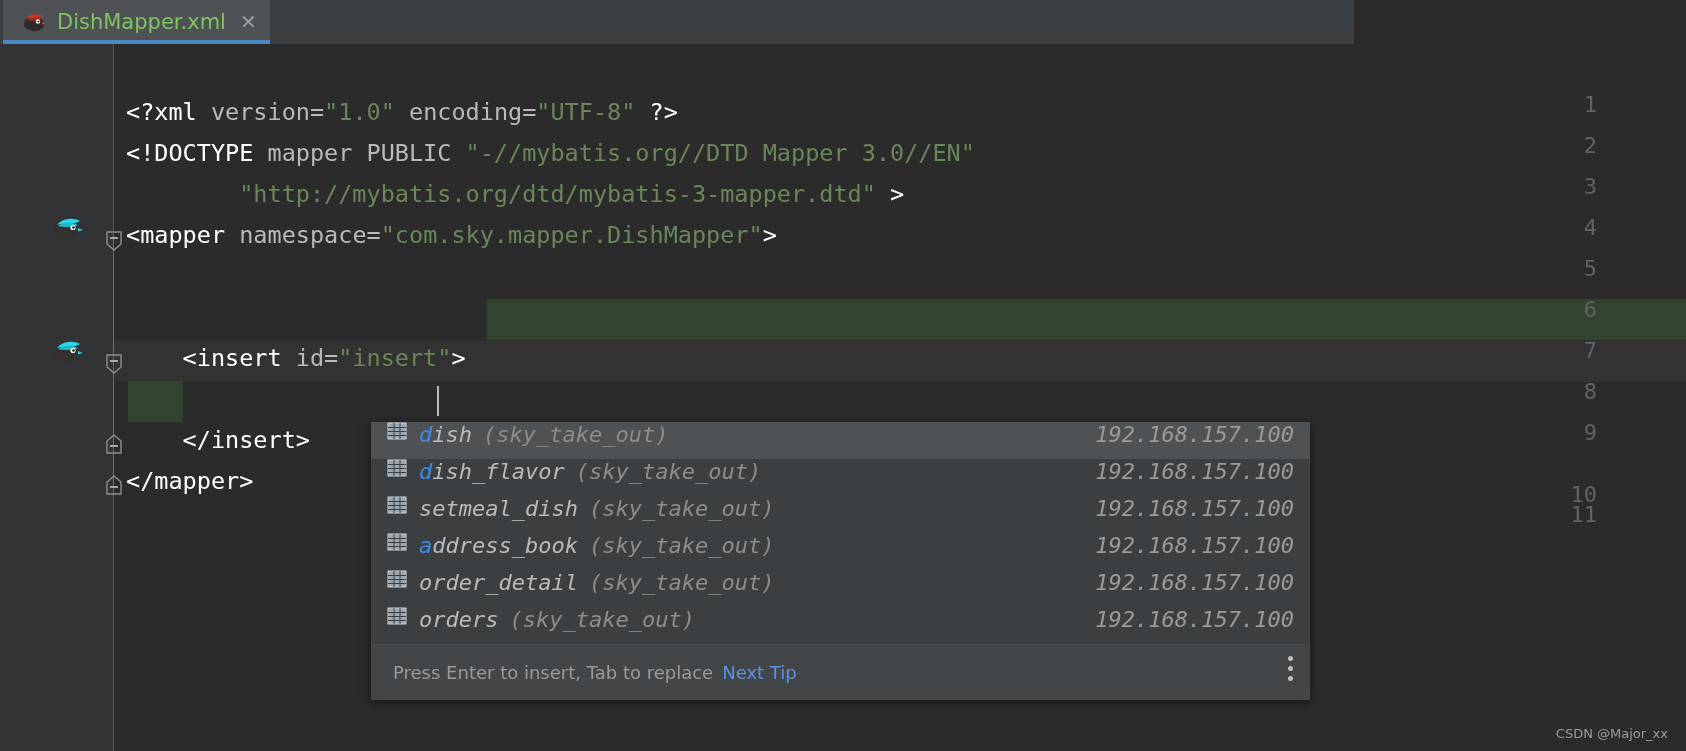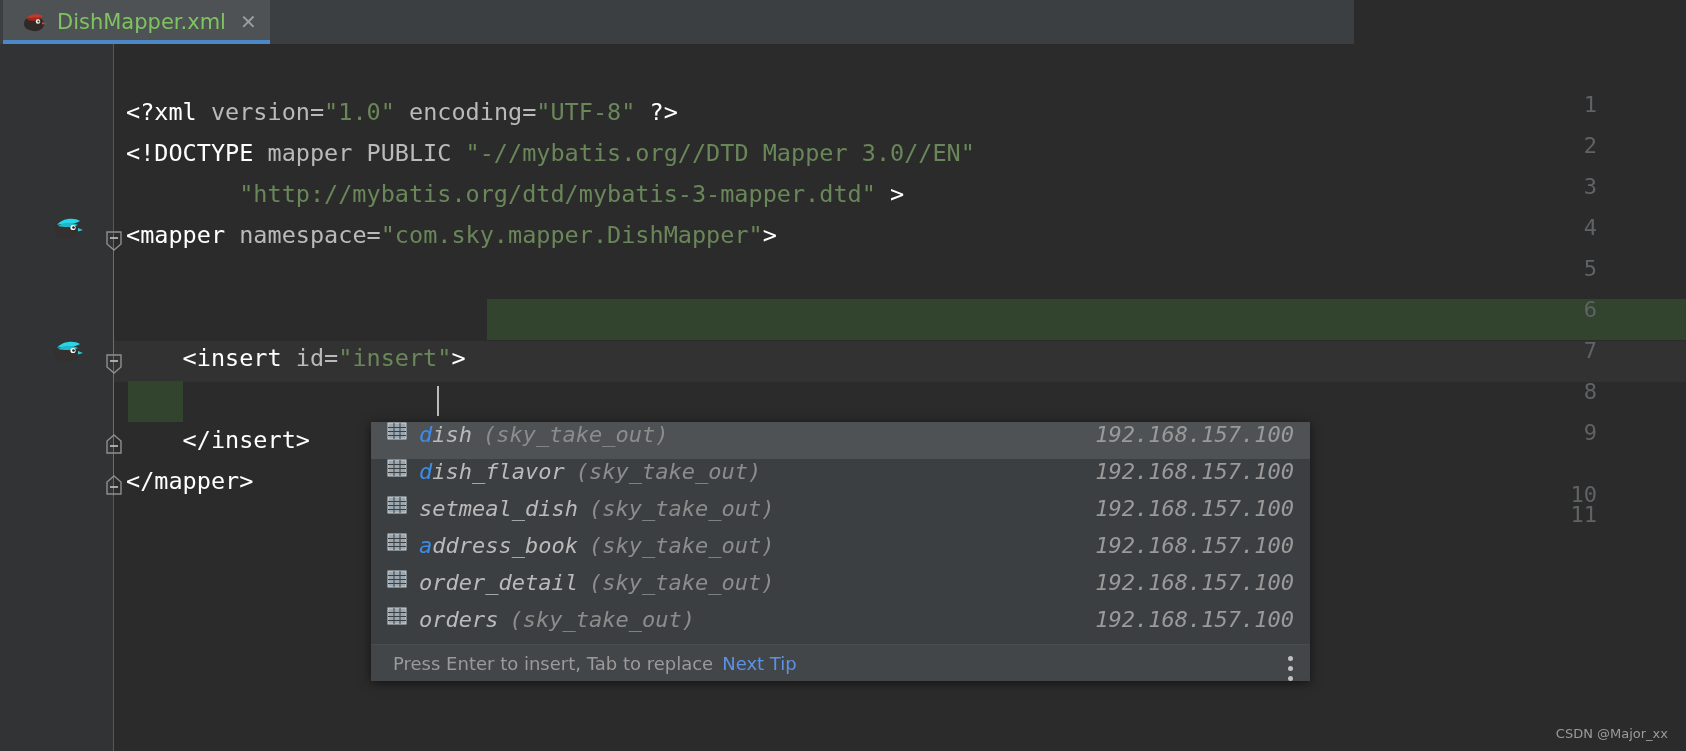--- a/index.html
+++ b/index.html
@@ -205,21 +205,21 @@
   .cip {
     position: absolute;
     right: 16px;
     font-size: 22px;
     color: #9a9a9a;
     font-family: "DejaVu Sans Mono", "Liberation Mono", monospace;
     white-space: pre;
   }
   .popup-hint {
     position: relative;
-    height: 37px;
+    height: 56px;
     background: #434649;
     border-top: 1px solid #4a4d4f;
     display: flex;
     align-items: center;
     padding-left: 22px;
     box-sizing: border-box;
   }
   .hint-text {
     font-size: 18px;
     color: #9a9a9a;

